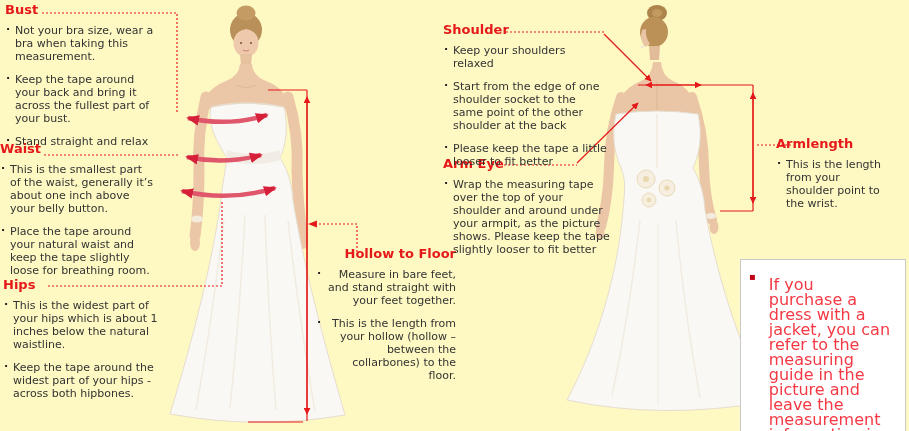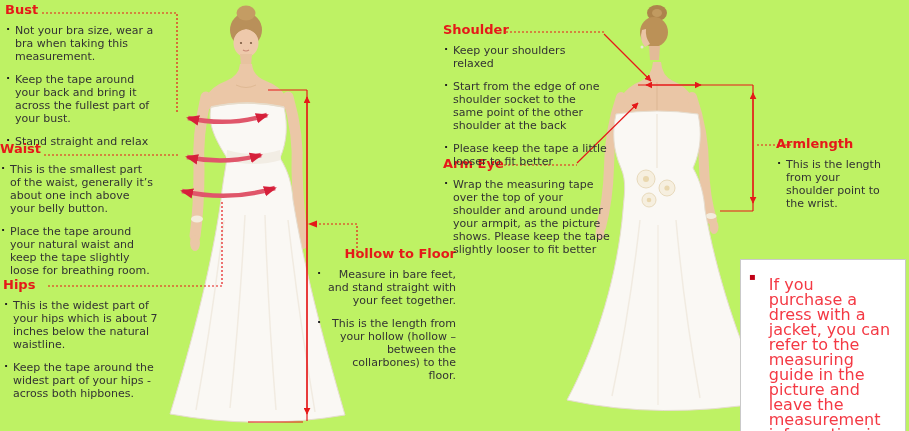--- a/index.html
+++ b/index.html
@@ -1,17 +1,17 @@
 <!DOCTYPE html>
 <html><head>
 <meta charset="utf-8">
 <style>
   html,body{margin:0;padding:0;background:#fff;}
   .stage{
-    position:relative;width:909px;height:431px;background:#bef264;overflow:hidden;
+    position:relative;width:909px;height:431px;background:#fef9c3;overflow:hidden;
     font-family:"DejaVu Sans","Liberation Sans",sans-serif;
   }
   .diagram-svg{position:absolute;left:0;top:0;}
   .guide-sec{position:absolute;}
   .sec-title{margin:0;font-size:13px;font-weight:bold;color:#e51919;letter-spacing:0;}
   .sec-list{margin:7px 0 0;padding:0;list-style:none;font-size:11px;color:#333;line-height:13px;}
   .sec-list li{position:relative;padding-left:10px;margin-bottom:10px;}
   .sec-list li::before{content:"\00B7";position:absolute;left:1px;top:-1px;font-weight:bold;color:#222;}
   #sec-bust{left:5px;top:2px;width:150px;}
   #sec-waist{left:0;top:141px;width:156px;}
@@ -140,21 +140,21 @@
     <h3 class="sec-title">Waist</h3>
     <ul class="sec-list">
         <li>This is the smallest part of the waist, generally it’s about one inch above your belly button.</li>
         <li>Place the tape around your natural waist and keep the tape slightly loose for breathing room.</li>
       </ul>
   </section>
 
   <section class="guide-sec" id="sec-hips">
     <h3 class="sec-title">Hips</h3>
     <ul class="sec-list">
-        <li>This is the widest part of your hips which is about 7 inches below the natural waistline.</li>
+        <li>This is the widest part of your hips which is about 1 inches below the natural waistline.</li>
         <li>Keep the tape around the widest part of your hips - across both hipbones.</li>
       </ul>
   </section>
 
   <section class="guide-sec" id="sec-hollow">
     <h3 class="sec-title">Hollow to Floor</h3>
     <ul class="sec-list">
         <li>Measure in bare feet, and stand straight with your feet together.</li>
         <li>This is the length from your hollow (hollow – between the collarbones) to the floor.</li>
       </ul>

